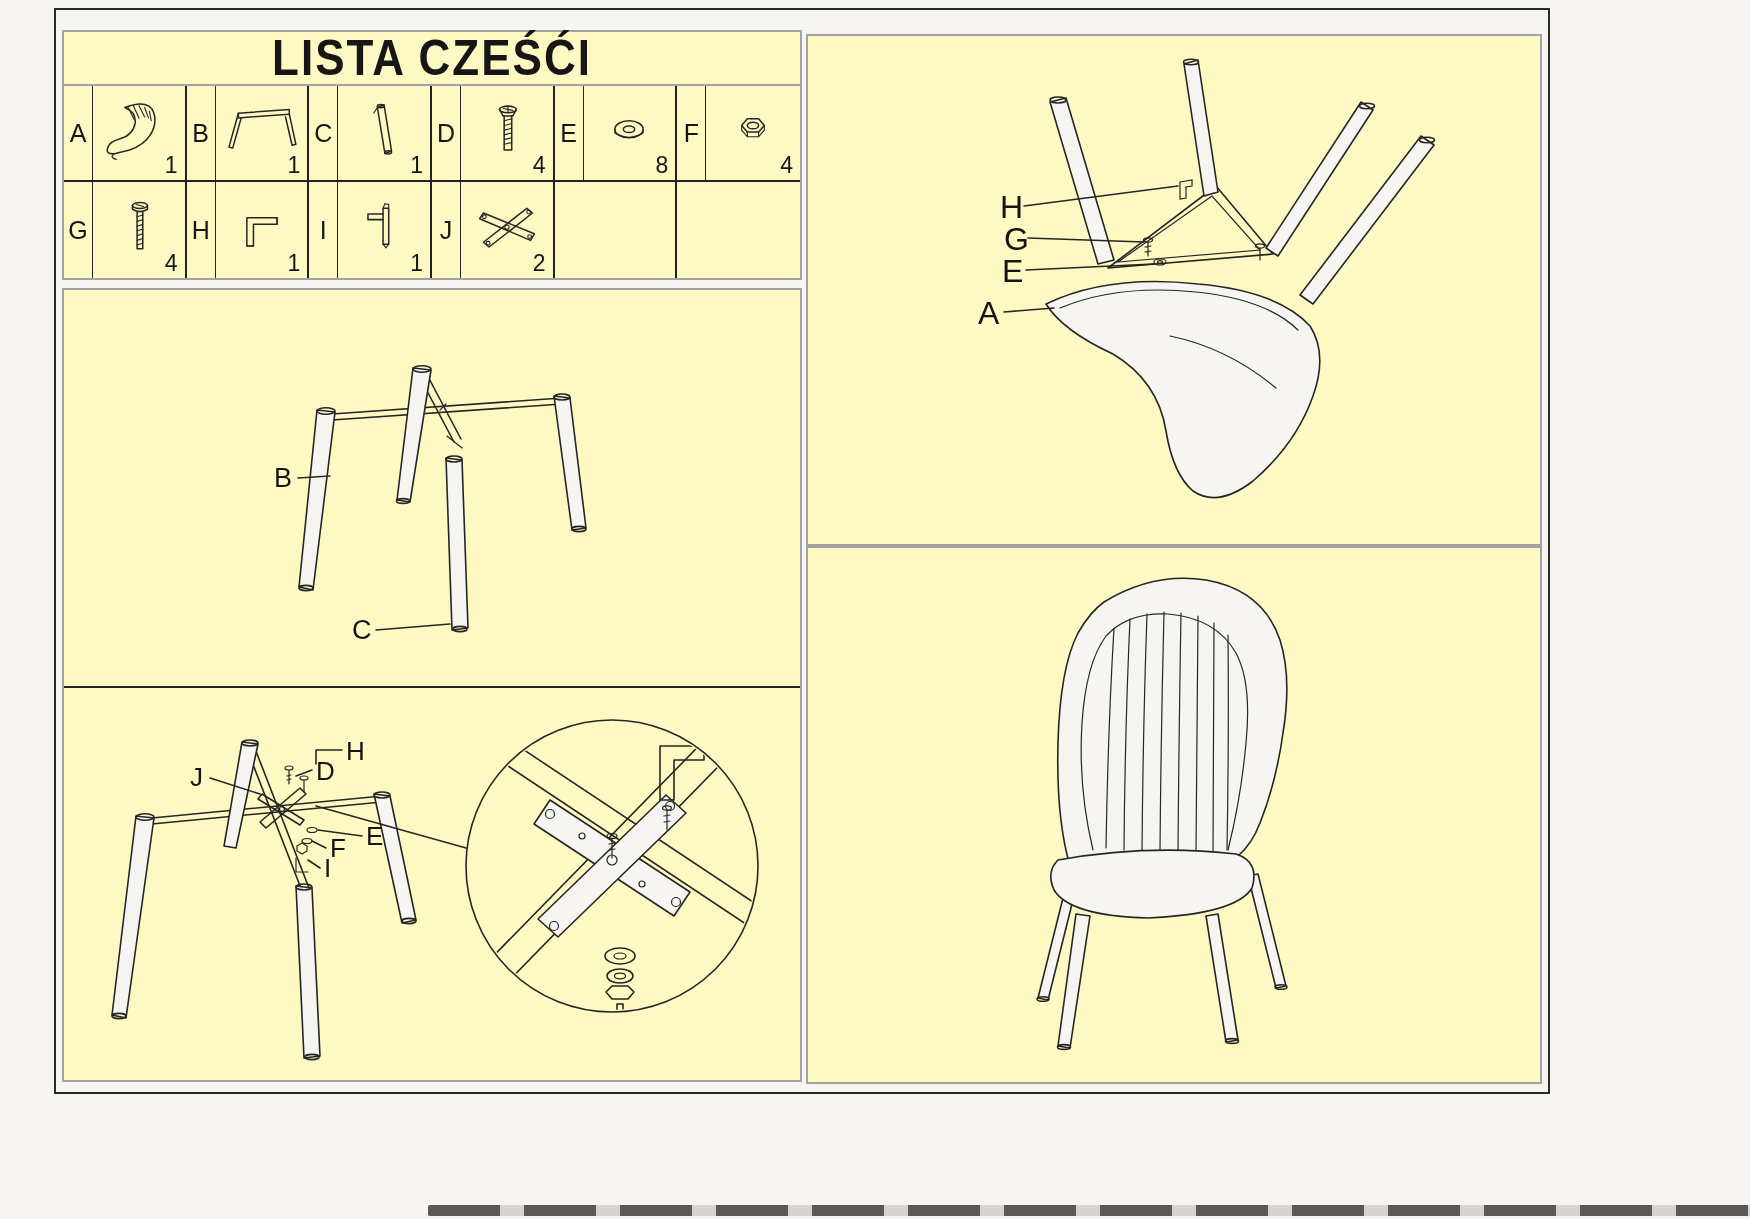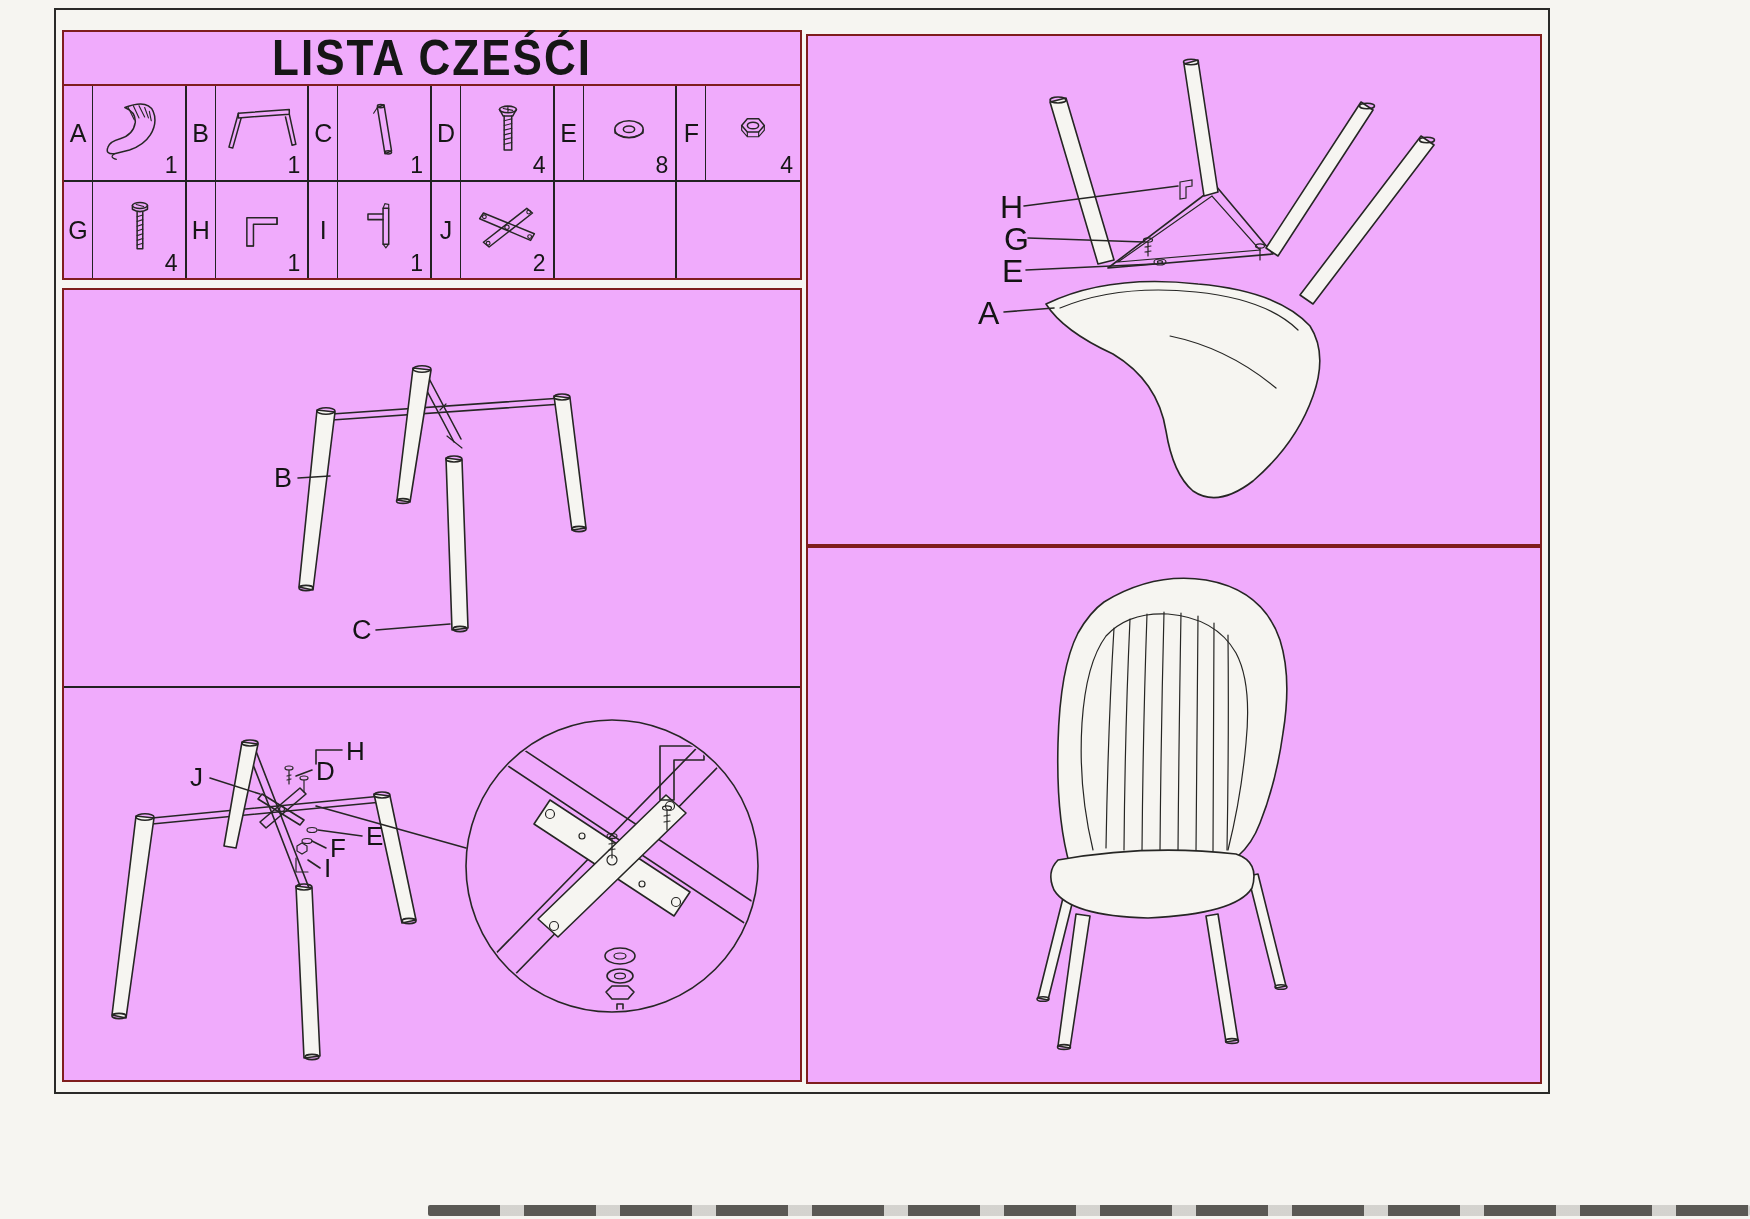--- a/index.html
+++ b/index.html
@@ -5,21 +5,21 @@
   html,body{margin:0;padding:0;background:#e9e8e4;}
   .sheet{
     position:relative;width:1750px;height:1219px;overflow:hidden;
     background:#f6f5f1;color:#161616;
     font-family:"Liberation Sans", sans-serif;
   }
   .outer-border{
     position:absolute;left:54px;top:8px;width:1492px;height:1082px;
     border:2px solid #2a2a28;pointer-events:none;
   }
-  .box{position:absolute;border:2px solid #7f1d1d;background:#f0abfc;box-sizing:border-box;}
+  .box{position:absolute;border:2px solid #a3a3a3;background:#fef9c3;box-sizing:border-box;}
   .title-box{left:62px;top:30px;width:740px;height:56px;display:flex;align-items:center;justify-content:center;}
   .title{font-size:44px;font-weight:700;letter-spacing:2px;transform:scaleY(1.15);}
   .parts-table{
     left:62px;top:84px;width:740px;height:196px;
     display:grid;grid-template-columns:repeat(6,1fr);grid-template-rows:1fr 1fr;
   }
   .cell{display:flex;box-sizing:border-box;border-right:2px solid #222;position:relative;}
   .cell:nth-child(6n){border-right:none;}
   .cell:nth-child(-n+6){border-bottom:2px solid #222;}
   .cell-letter{

